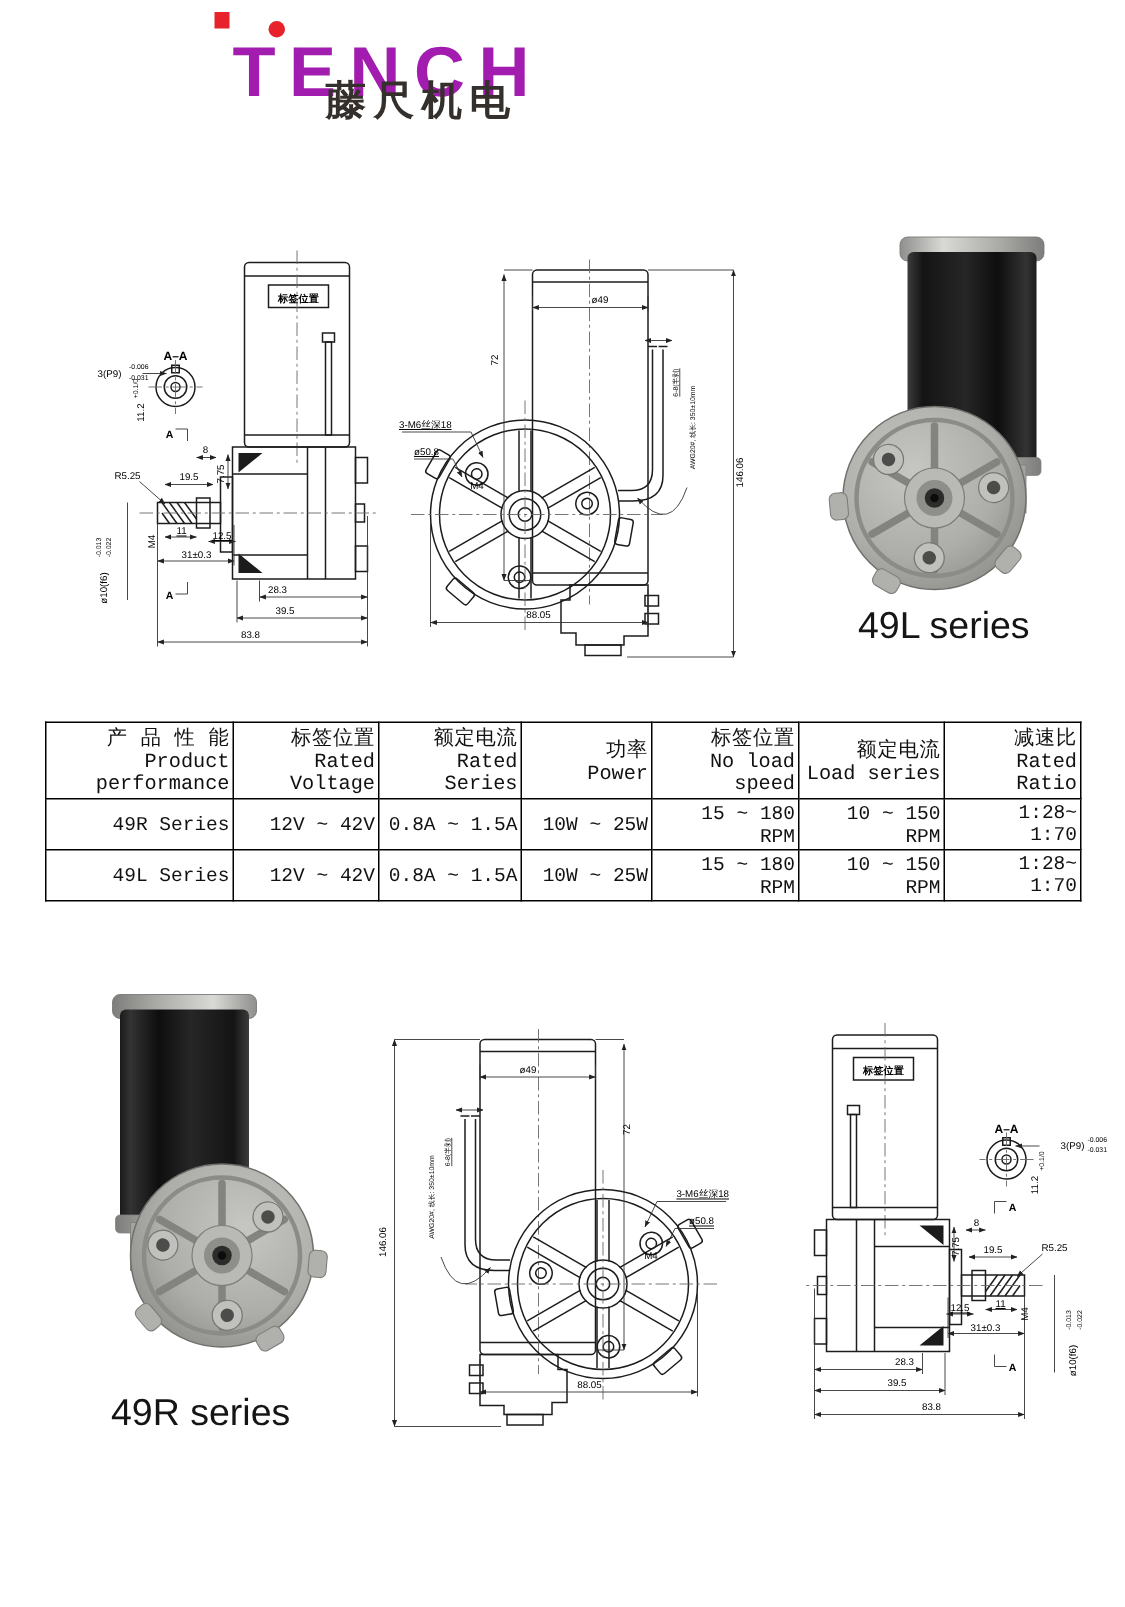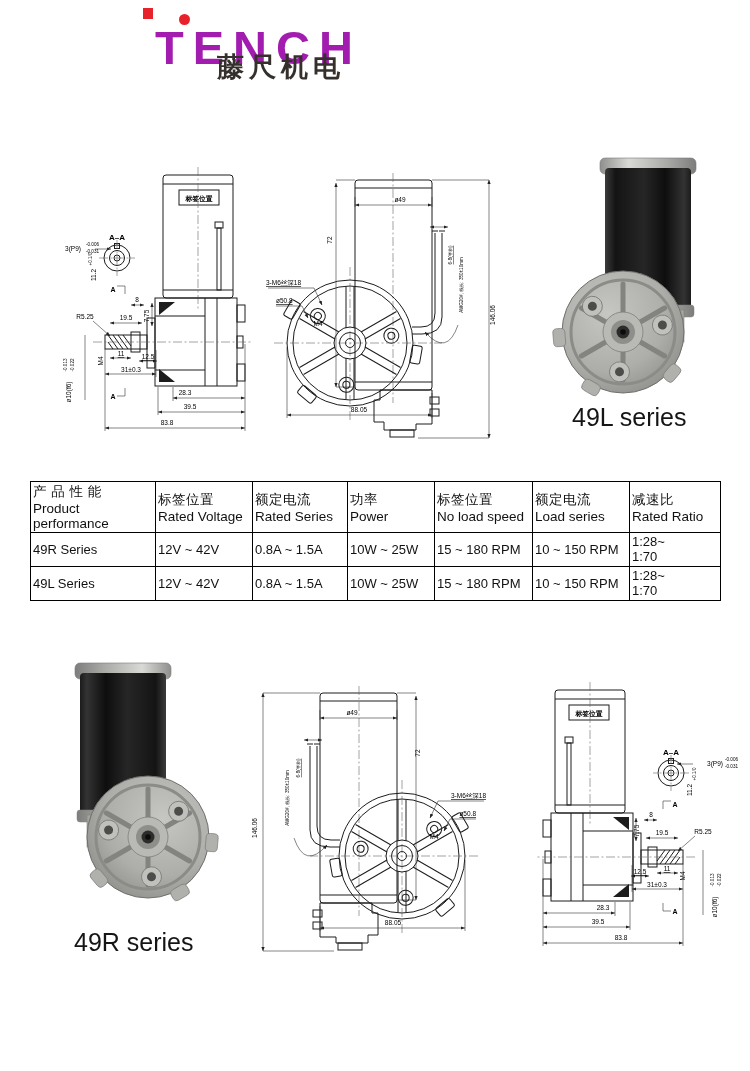--- a/index.html
+++ b/index.html
@@ -19,21 +19,21 @@
   .dim{stroke:#333;stroke-width:.6;}
   .dt{font-size:6.5px;}
   .dts{font-size:4.6px;}
   .dtb{font-size:8px;font-weight:bold;}
   .dtm{font-size:7px;font-weight:bold;}
   .boxlab{font-size:6.8px;font-weight:bold;}
   .u{text-decoration:underline;}
   .series{font-size:25px;color:#151515;}
   
   table.spec{border-collapse:collapse;table-layout:fixed;width:690px;background:#fff;}
-  table.spec th,table.spec td{border:1.4px solid #000;text-align:left;vertical-align:middle;padding:1px 2px;font-weight:normal;}
+  table.spec th,table.spec td{border:1.4px solid #000;text-align:right;vertical-align:middle;padding:1px 2px;font-weight:normal;font-family:Liberation Mono, monospace;}
   table.spec th{height:46px;}
   table.spec td{height:31px;font-size:13px;}
   .cn{font-size:13.5px;letter-spacing:.5px;}
   .en{font-size:13.5px;}
   .pre{white-space:pre-line;line-height:1.15;}
 </style>
 </head>
 <body>
 
 <svg width="0" height="0" class="abs" aria-hidden="true">

